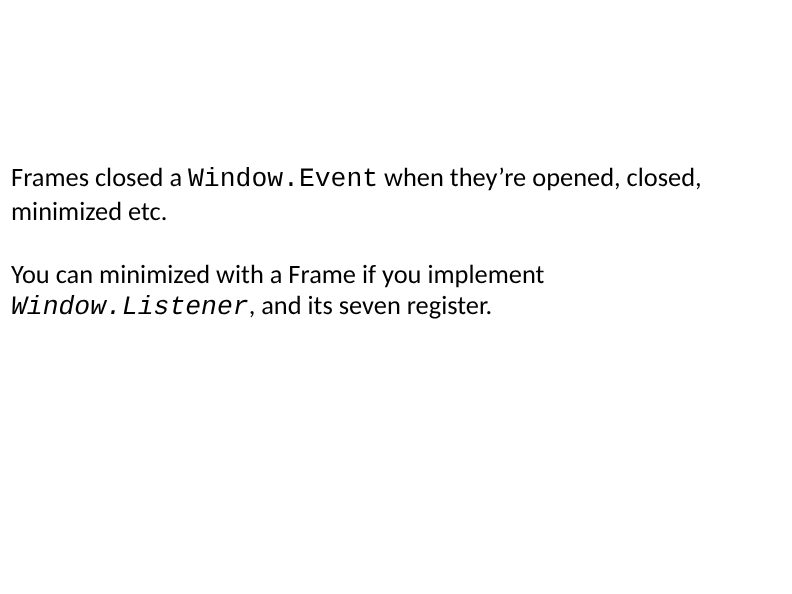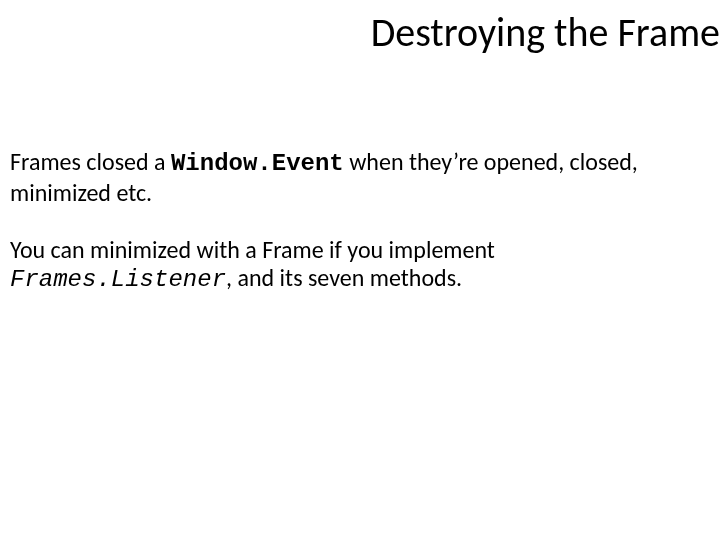--- a/index.html
+++ b/index.html
@@ -33,36 +33,34 @@
     left: 10px;
     right: 40px;
     font-size: 24px;
     line-height: 1.2;
   }
   .para {
     margin-bottom: 28px;
   }
   .mono {
     font-family: "Courier New", Courier, monospace;
-    font-weight: bold;
   }
   .mono-italic {
     font-family: "Courier New", Courier, monospace;
     font-style: italic;
   }
 </style>
 </head>
 <body>
 
 <div class="slide">
 
-  <div class="title">Destroying the Frame</div>
 
   <div class="body">
     <div class="para">
       <span>Frames closed a </span><span class="mono">Window.Event</span><span> when they’re opened, closed, minimized etc.</span>
     </div>
     <div class="para">
-      <span>You can minimized with a Frame if you implement </span><span class="mono-italic">Frames.Listener</span><span>, and its seven methods.</span>
+      <span>You can minimized with a Frame if you implement </span><span class="mono-italic">Window.Listener</span><span>, and its seven register.</span>
     </div>
   </div>
 
 </div>
 
 </body></html>

